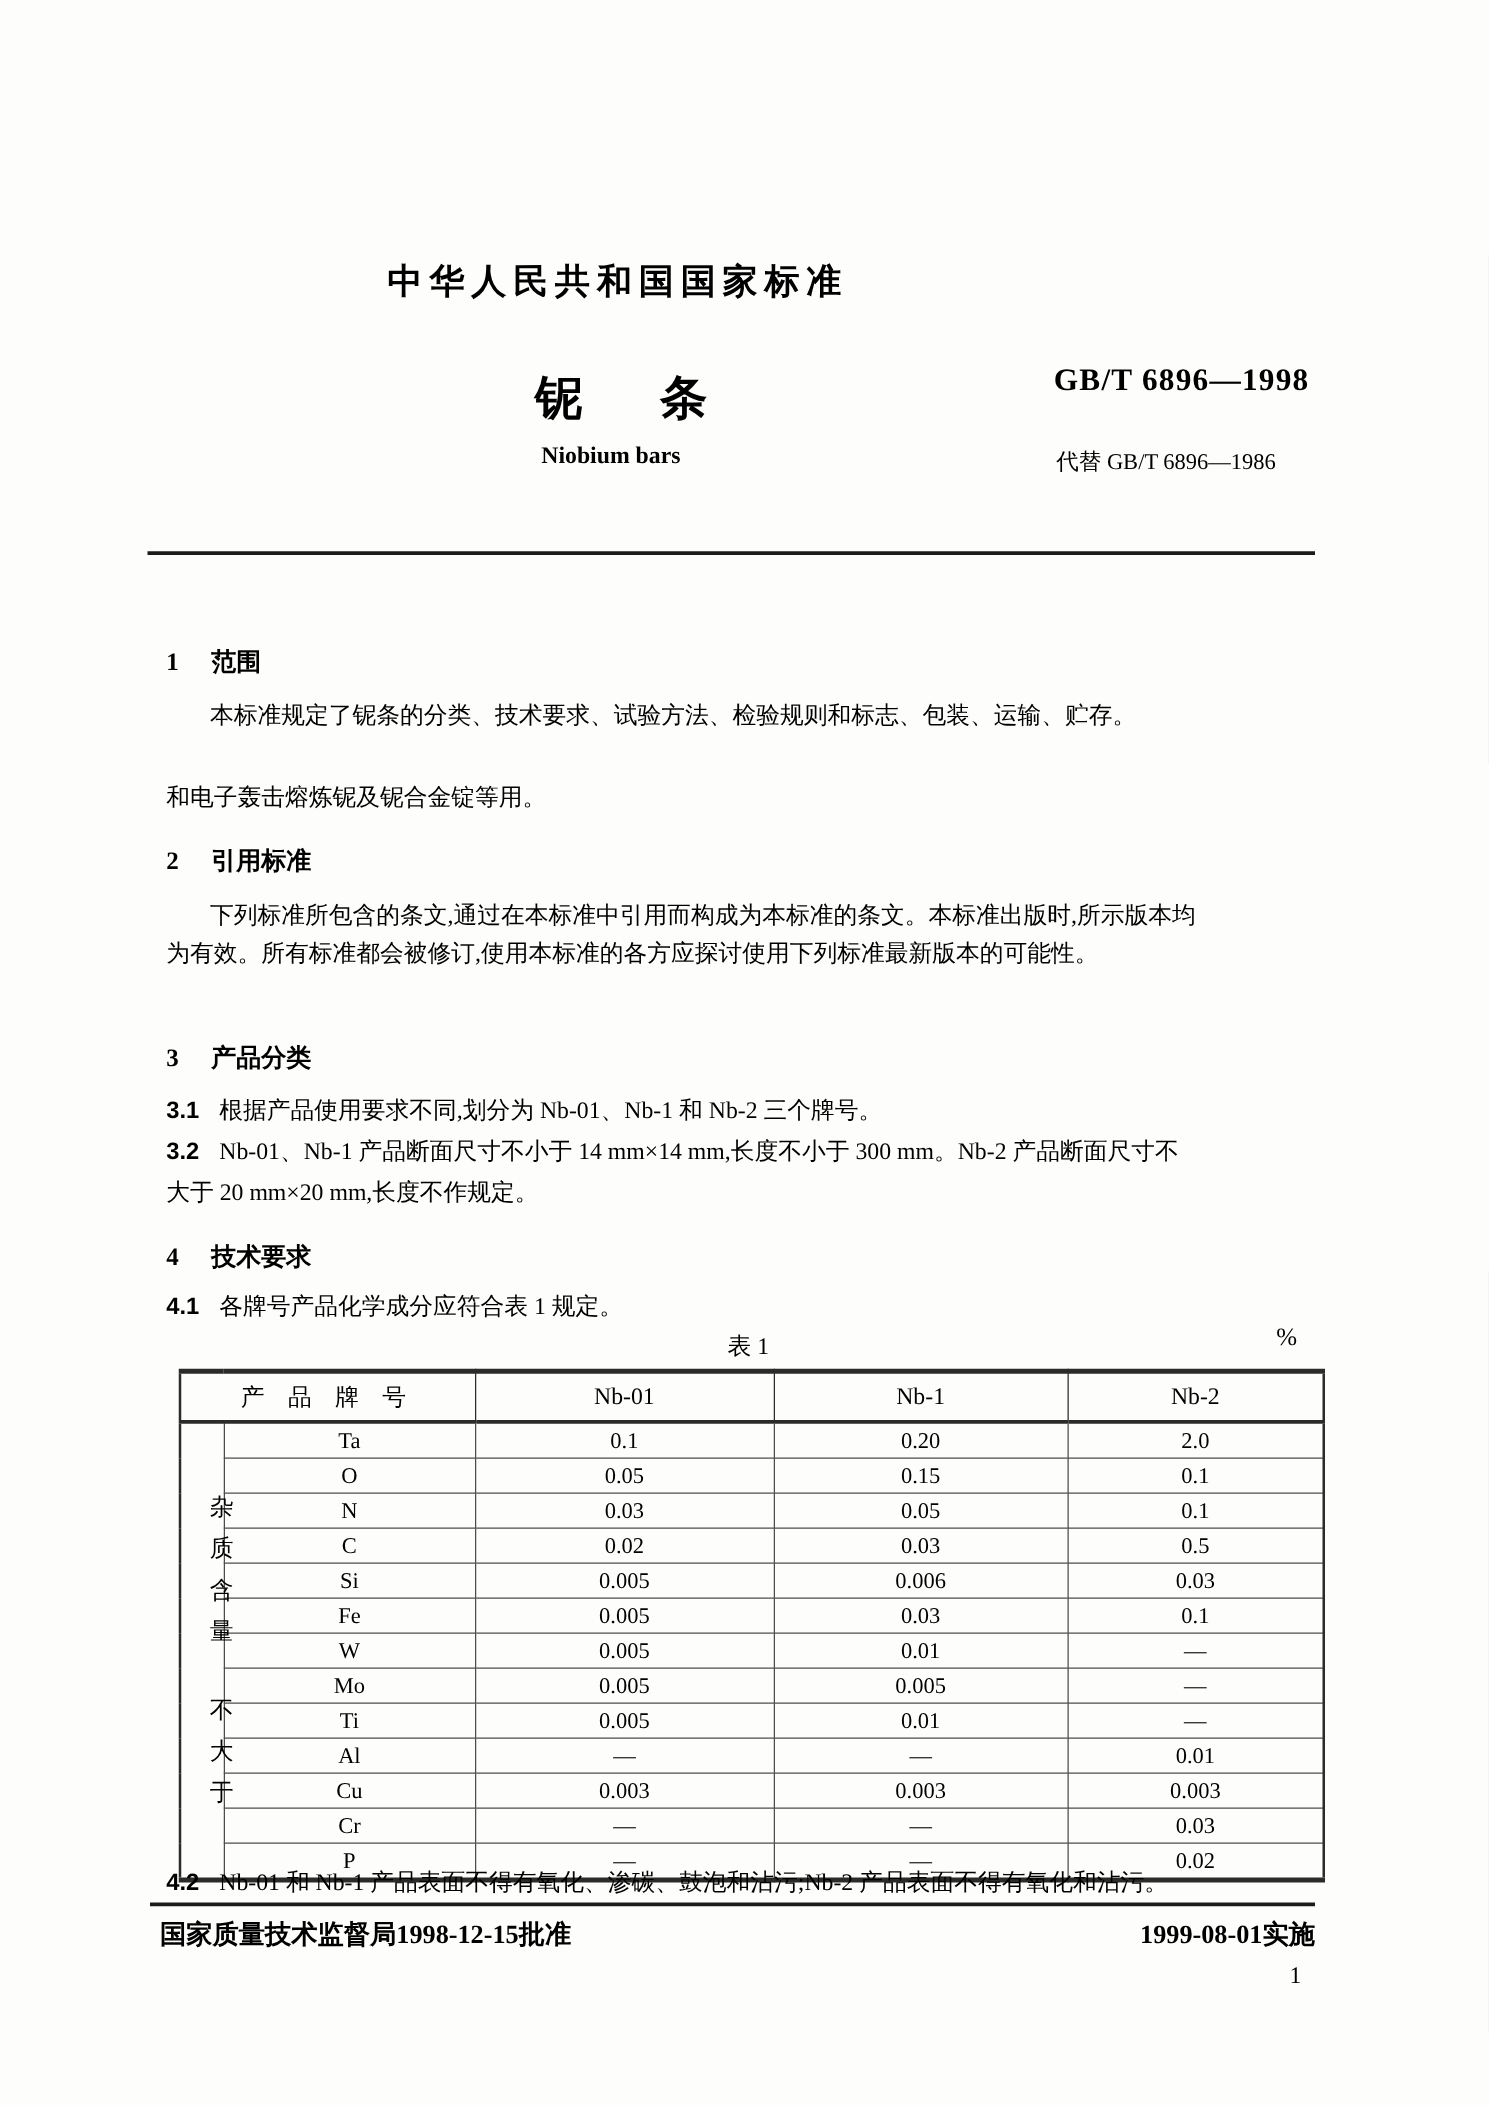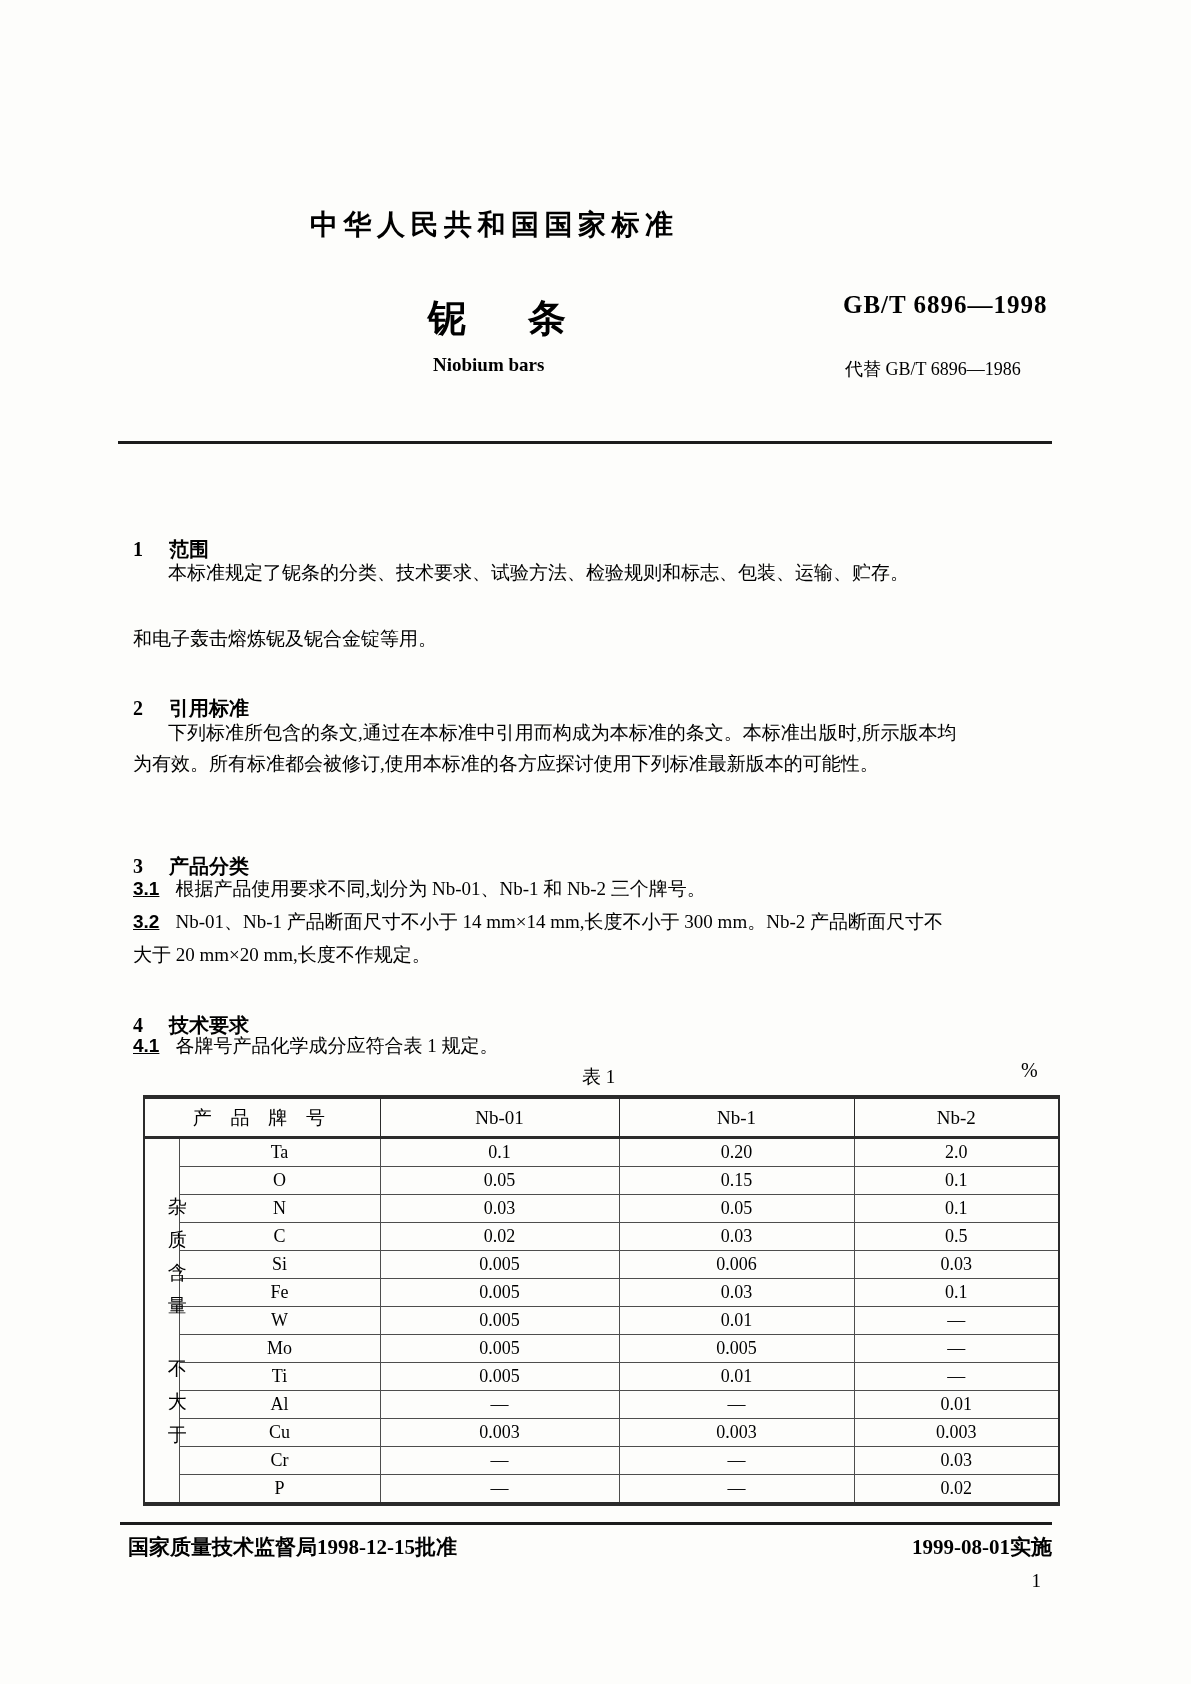--- a/index.html
+++ b/index.html
@@ -40,27 +40,27 @@
     font-size:18px; white-space:nowrap;
   }
   .rule { position:absolute; background:#1c1c1c; }
   .rule-top  { left:118px; top:441px;  width:934px; height:3px; }
   .rule-foot { left:120px; top:1522px; width:932px; height:3px; }
 
   
   .h {
     position:absolute; left:133px;
     font-family:"Liberation Sans", sans-serif;
-    font-weight:bold; font-size:20px; white-space:nowrap;margin-top:20px;
+    font-weight:bold; font-size:20px; white-space:nowrap;
   }
   .h .h-no { display:inline-block; margin-right:26px; font-family:"Liberation Serif", serif; }
   .line { position:absolute; font-size:19px; line-height:24px; white-space:nowrap; }
   .c-no {
     display:inline-block; margin-right:16px;
-    font-family:"Liberation Sans", sans-serif; font-weight:bold;text-decoration:underline;
+    font-family:"Liberation Sans", sans-serif; font-weight:bold;
   }
 
   
   .tbl-caption { position:absolute; left:582px; top:1064px; font-size:19px; white-space:nowrap; }
   .tbl-unit    { position:absolute; left:1021px; top:1059px; font-size:20px; }
   table.t1 {
     position:absolute; left:143px; top:1095px;
     width:915px; table-layout:fixed; border-collapse:collapse;
     font-size:19px;
     border:2px solid #2b2b2b;
@@ -233,19 +233,22 @@
       </tr>
       <tr>
         <td>P</td>
         <td>—</td>
         <td>—</td>
         <td>0.02</td>
       </tr>
     </tbody>
   </table>
 
+  <div class="line" style="top:1495px; left:133px;">
+    <span class="c-no">4.2</span><span>Nb-01 和 Nb-1 产品表面不得有氧化、渗碳、鼓泡和沾污;Nb-2 产品表面不得有氧化和沾污。</span>
+  </div>
 
   <div class="rule rule-foot"></div>
   <div class="f-text f-left">国家质量技术监督局1998-12-15批准</div>
   <div class="f-text f-right">1999-08-01实施</div>
   <div class="pageno">1</div>
 
 </div>
 
 </body></html>

